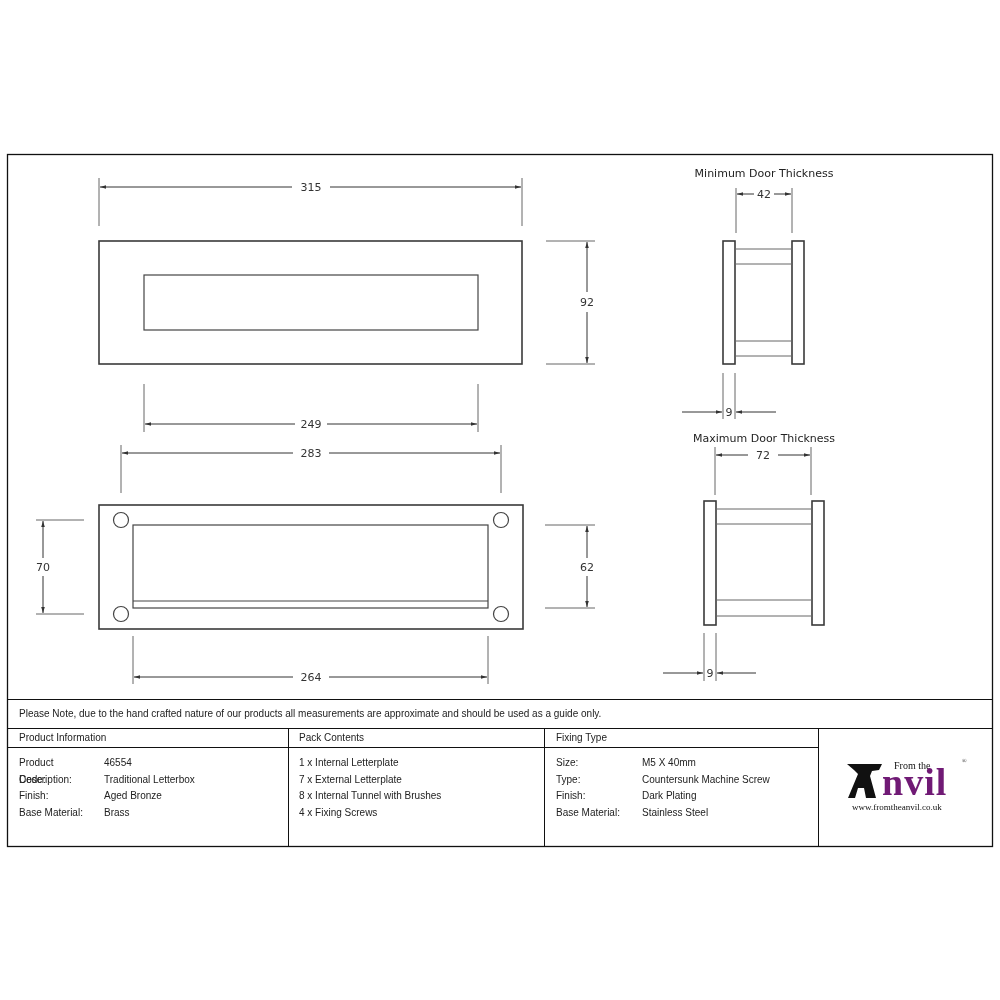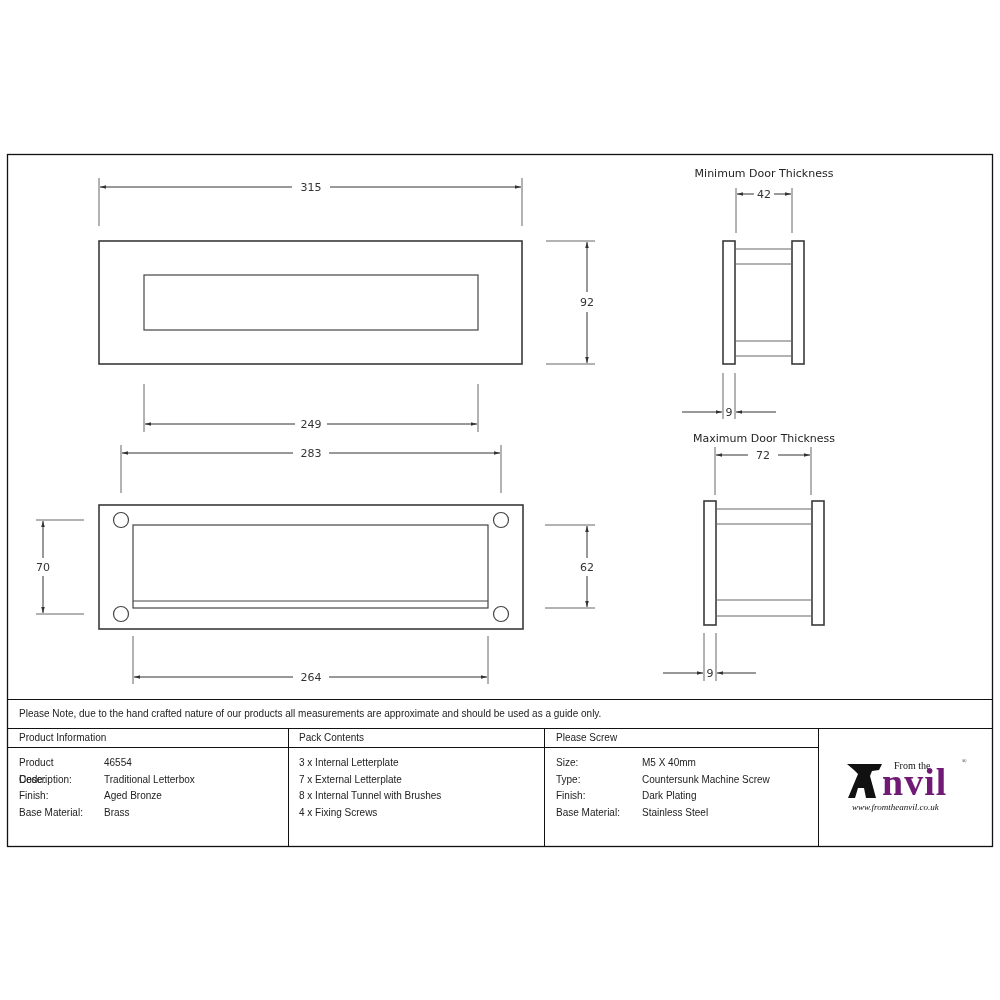--- a/index.html
+++ b/index.html
@@ -19,21 +19,21 @@
   .note { left: 19px; top: 708px; }
   .hdr { top: 732px; }
   .row { position: absolute; line-height: 16.5px; }
   .lbl { position: absolute; }
   .val { position: absolute; }
 
   .logo { position: absolute; left: 846px; top: 756px; width: 125px; height: 60px; }
   .logo-from { position: absolute; left: 48px; top: 4px; font-family: "Liberation Serif", serif; font-size: 10px; color: #111; }
   .logo-anvil { position: absolute; left: 0px; top: 4px; font-family: "Liberation Serif", serif; font-size: 38px; font-weight: bold; color: #701a75; letter-spacing: 1px; line-height: 40px; }
   .logo-reg { position: absolute; left: 116px; top: 2px; font-family: "Liberation Serif", serif; font-size: 6px; color: #111; }
-  .logo-url { position: absolute; left: 6px; top: 46px; font-family: "Liberation Serif", serif; font-style: italic; font-size: 9px; color: #111; white-space: nowrap; }
+  .logo-url { position: absolute; left: 6px; top: 46px; font-family: "Liberation Serif", serif; font-size: 9px; color: #111; white-space: nowrap; }
 </style>
 </head>
 <body>
 
 <svg id="drawing" viewBox="0 0 1000 1000" xmlns="http://www.w3.org/2000/svg">
   <defs>
     <marker id="arr" viewBox="0 0 10 10" refX="10" refY="5" markerWidth="6" markerHeight="6" orient="auto-start-reverse">
       <path d="M0,2 L10,5 L0,8 z" fill="#333"></path>
     </marker>
   </defs>
@@ -146,21 +146,21 @@
     <line class="ln" x1="663" y1="673" x2="703" y2="673" marker-end="url(#arr)"></line>
     <line class="ln" x1="756" y1="673" x2="717" y2="673" marker-end="url(#arr)"></line>
     <text class="dim-text" x="710" y="677" text-anchor="middle">9</text>
   </g>
 </svg>
 
 <div class="tbl note">Please Note, due to the hand crafted nature of our products all measurements are approximate and should be used as a guide only.</div>
 
 <div class="tbl hdr" style="left:19px;">Product Information</div>
 <div class="tbl hdr" style="left:299px;">Pack Contents</div>
-<div class="tbl hdr" style="left:556px;">Please Screw</div>
+<div class="tbl hdr" style="left:556px;">Fixing Type</div>
 
 <div class="tbl" style="left:19px; top:755px; width:265px; height:80px;">
   <div class="row" style="top:0px;">
       <span class="lbl" style="left:0">Product Code:</span>
       <span class="val" style="left:85px">46554</span>
     </div>
   <div class="row" style="top:16.5px;">
       <span class="lbl" style="left:0">Description:</span>
       <span class="val" style="left:85px; white-space:nowrap">Traditional Letterbox</span>
     </div>
@@ -168,21 +168,21 @@
       <span class="lbl" style="left:0">Finish:</span>
       <span class="val" style="left:85px; white-space:nowrap">Aged Bronze</span>
     </div>
   <div class="row" style="top:49.5px;">
       <span class="lbl" style="left:0; white-space:nowrap">Base Material:</span>
       <span class="val" style="left:85px">Brass</span>
     </div>
 </div>
 
 <div class="tbl" style="left:299px; top:755px; width:240px; height:80px;">
-  <div class="row" style="top:0px; white-space:nowrap">3 x Internal Letterplate</div>
+  <div class="row" style="top:0px; white-space:nowrap">1 x Internal Letterplate</div>
   <div class="row" style="top:16.5px; white-space:nowrap">7 x External Letterplate</div>
   <div class="row" style="top:33px; white-space:nowrap">8 x Internal Tunnel with Brushes</div>
   <div class="row" style="top:49.5px; white-space:nowrap">4 x Fixing Screws</div>
 </div>
 
 <div class="tbl" style="left:556px; top:755px; width:258px; height:80px;">
   <div class="row" style="top:0px;">
       <span class="lbl" style="left:0">Size:</span>
       <span class="val" style="left:86px; white-space:nowrap">M5 X 40mm</span>
     </div>

